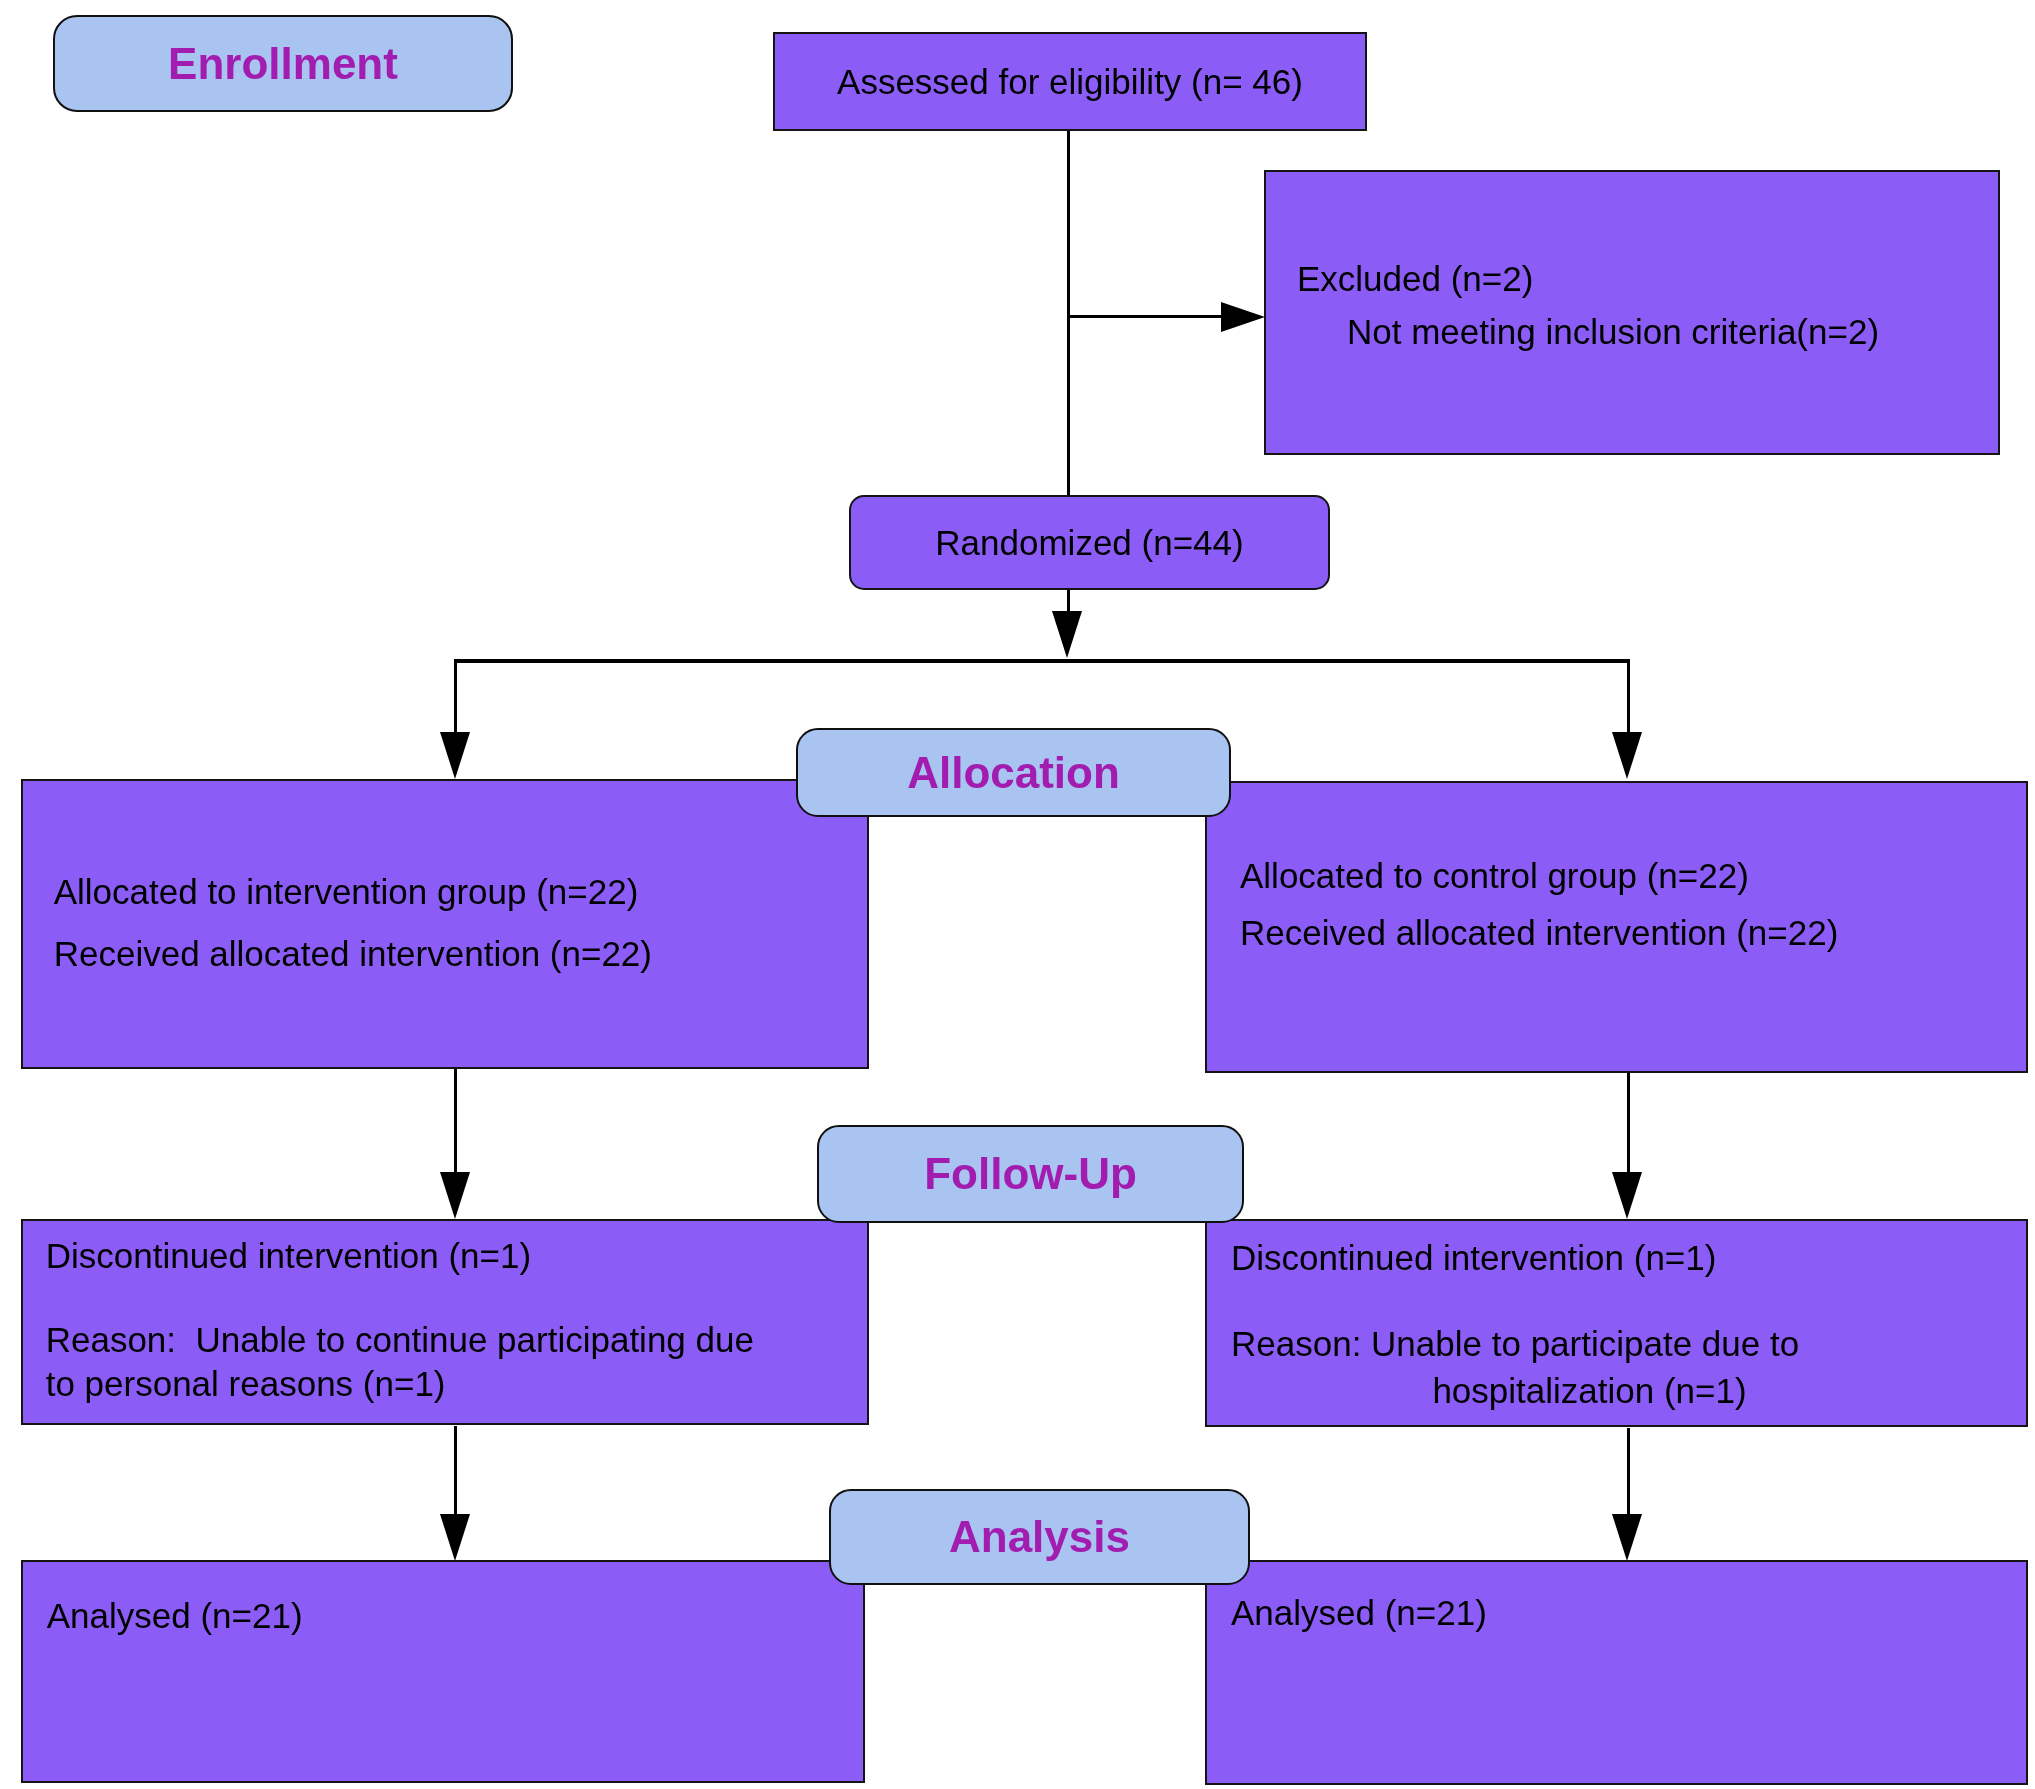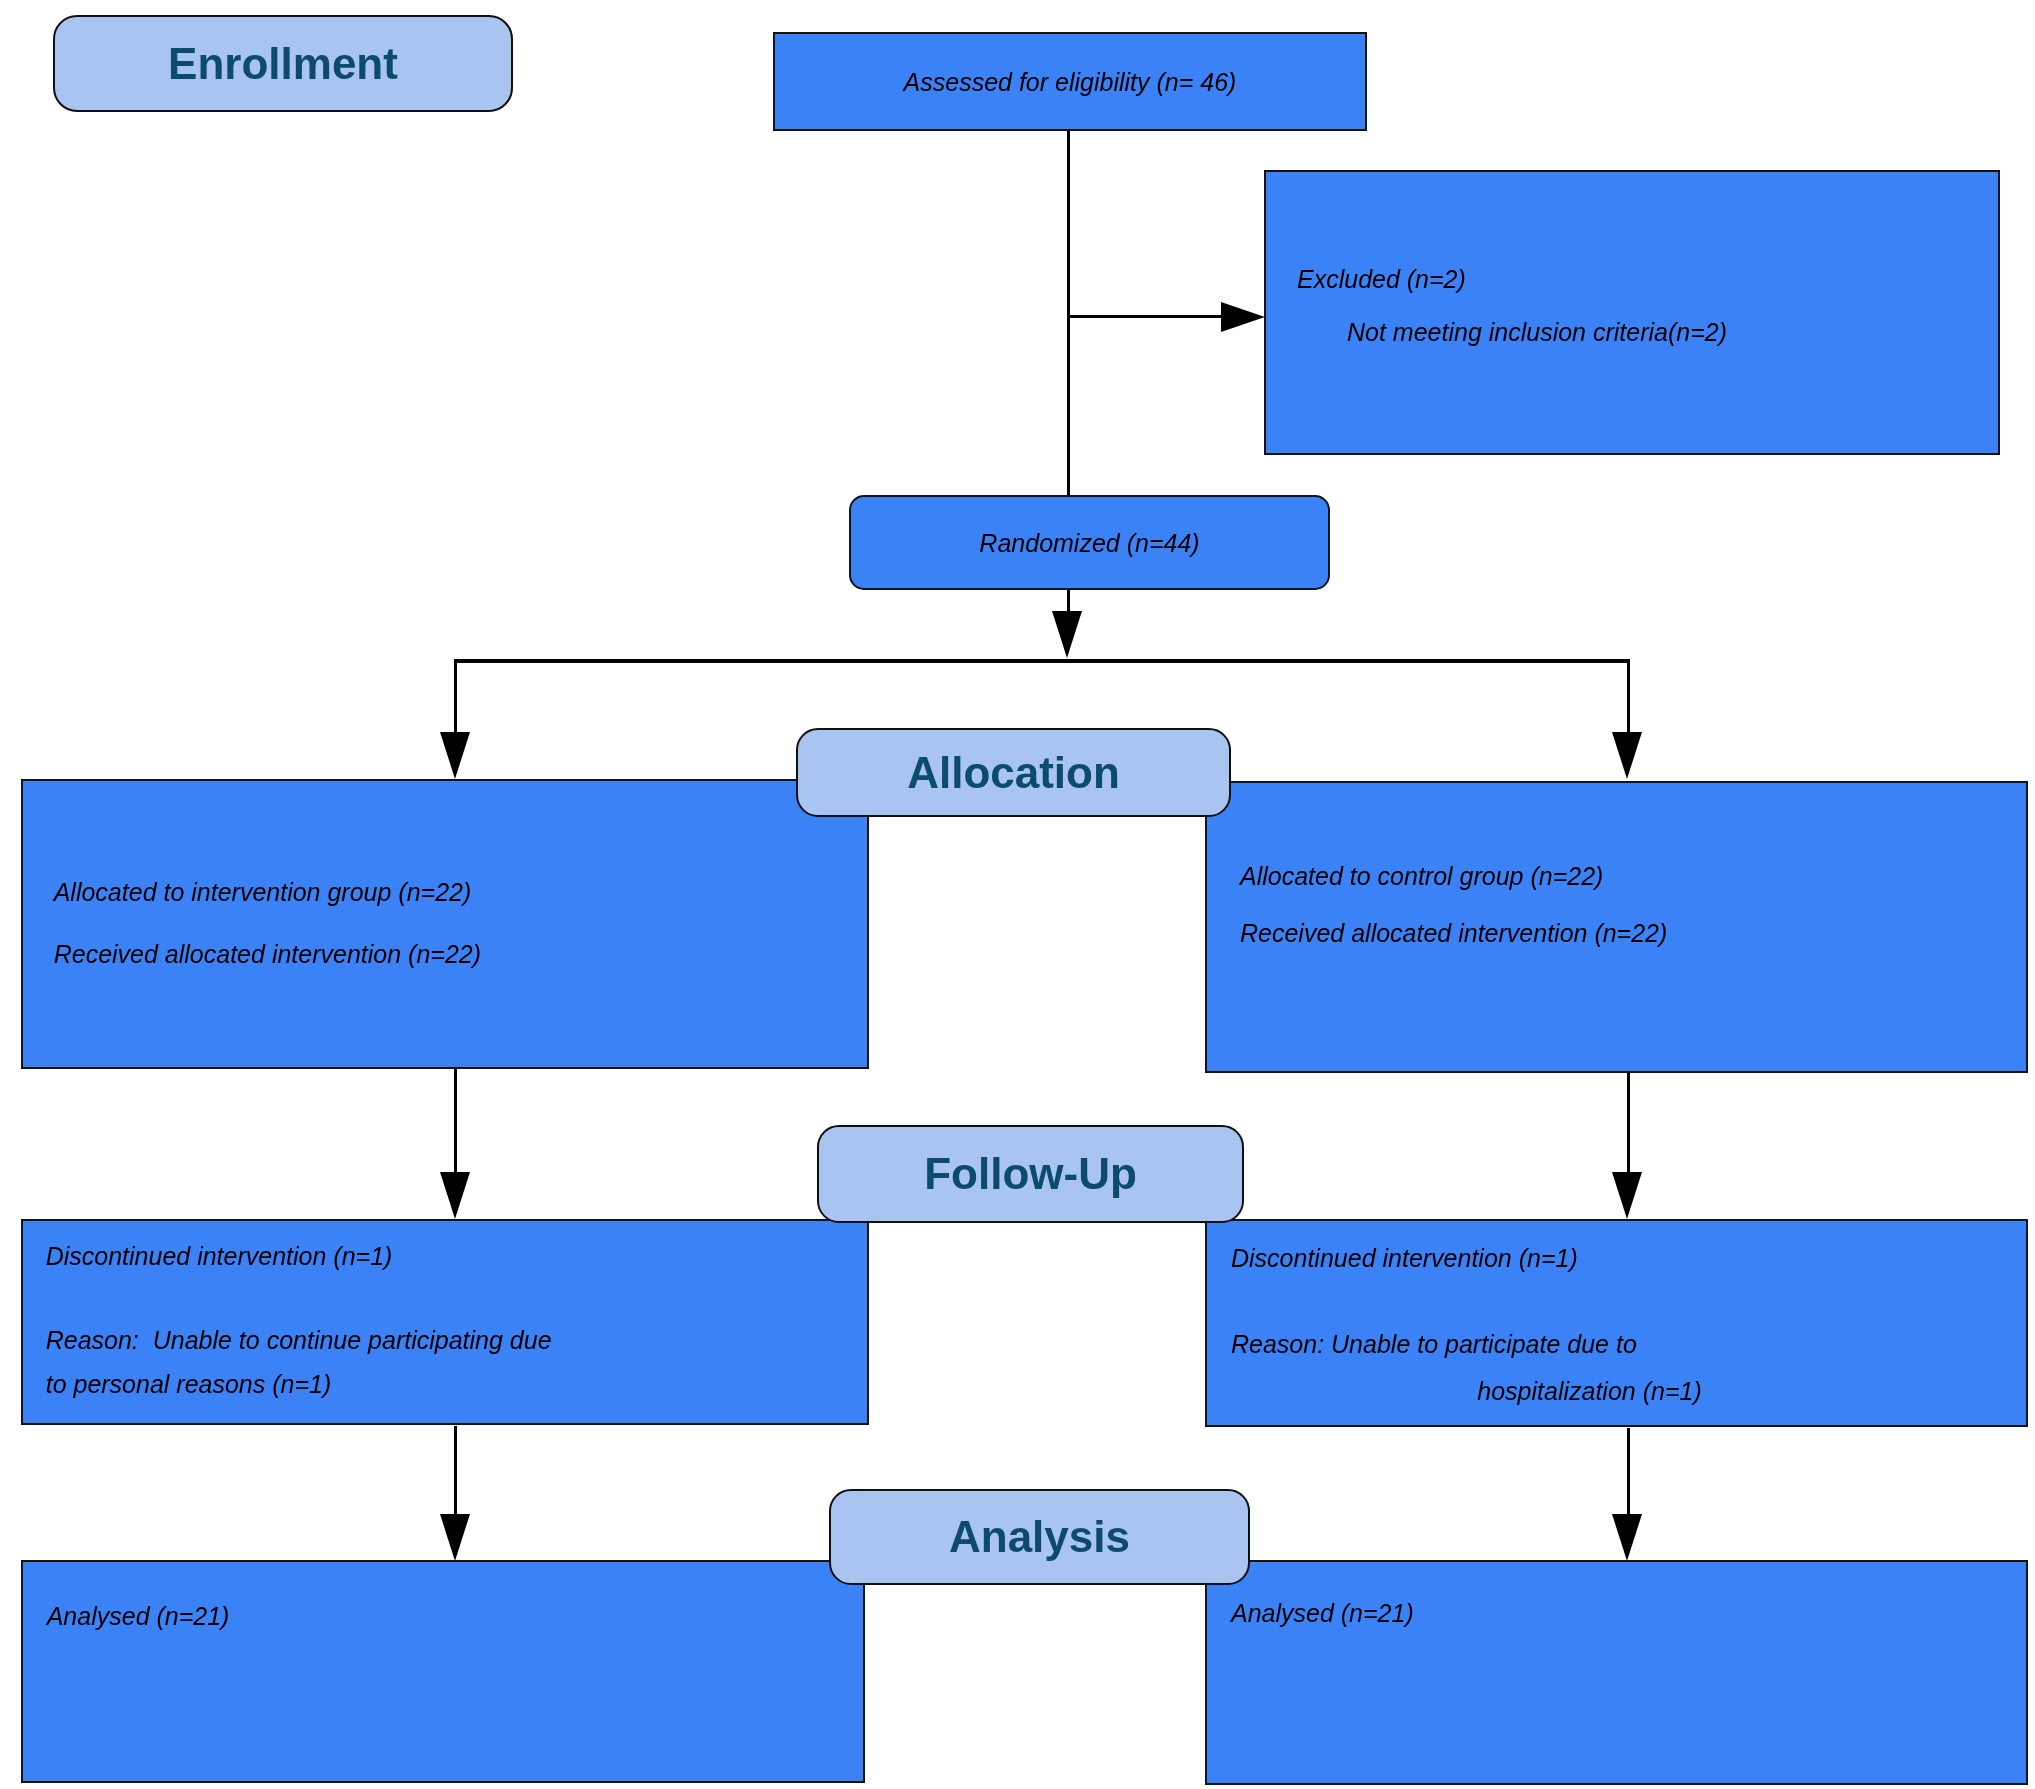--- a/index.html
+++ b/index.html
@@ -6,40 +6,39 @@
   .canvas{
     position:relative;
     width:2035px;height:1789px;
     background:#ffffff;
     font-family:"Liberation Sans","DejaVu Sans",sans-serif;
     overflow:hidden;
   }
   
   .box{
     position:absolute;
-    background:#3b82f6;
+    background:#8b5cf6;
     border:2.8px solid #141414;
     box-sizing:border-box;
     color:#000000;
-    font-size:25px;
+    font-size:35px;
     line-height:44px;
     z-index:3;
-    font-style:italic;
   }
   .box .txt{display:block;}
   .centered{display:flex;align-items:center;justify-content:center;text-align:center;}
   
   .badge{
     position:absolute;
     background:#a9c4f1;
     border:2.8px solid #101010;
     border-radius:22px;
     box-sizing:border-box;
     display:flex;align-items:center;justify-content:center;
-    font-size:44px;font-weight:bold;color:#0c4a6e;
+    font-size:44px;font-weight:bold;color:#a21caf;
     z-index:6;
   }
   
   .hline,.vline{position:absolute;background:#000000;z-index:1;}
   .arrow-down{
     position:absolute;width:0;height:0;z-index:2;
     border-left:15.6px solid transparent;
     border-right:15.6px solid transparent;
     border-top:47px solid #000000;
   }

